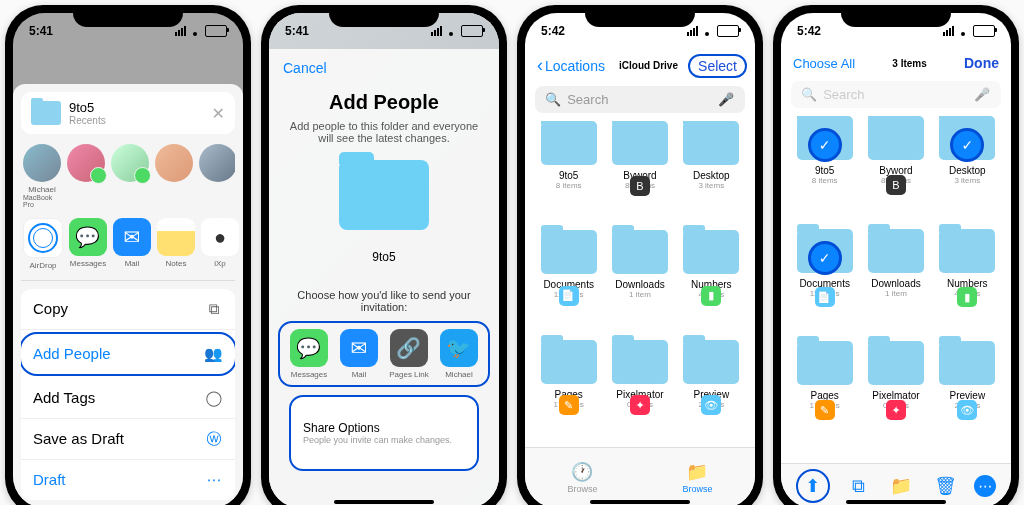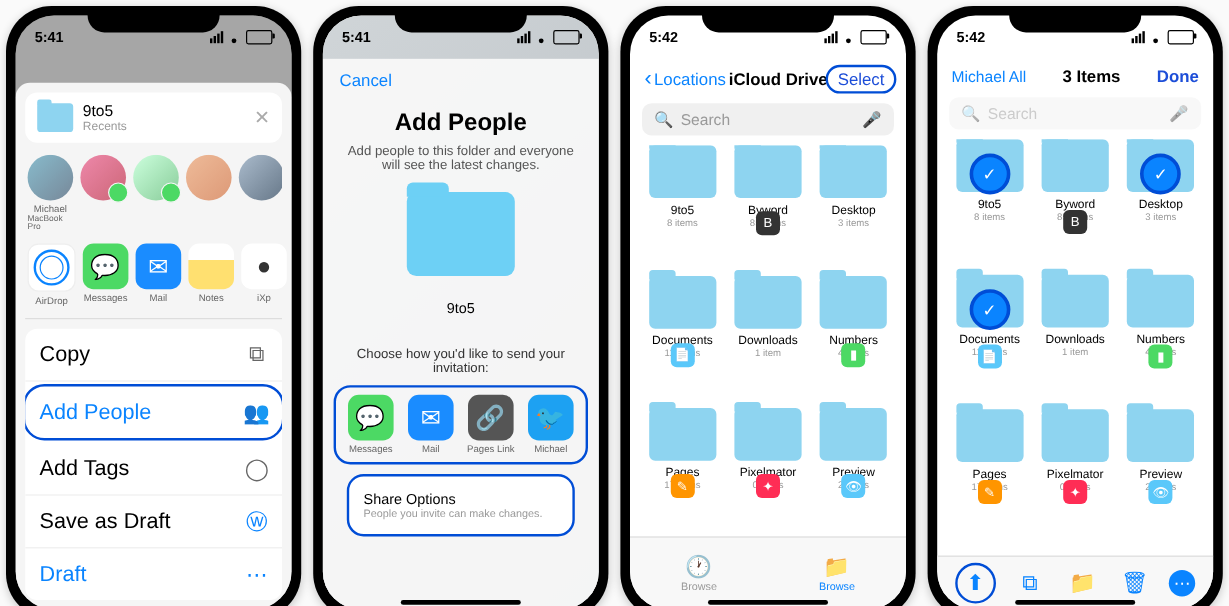--- a/index.html
+++ b/index.html
@@ -33,45 +33,45 @@
 .avatar{width:38px;height:38px;border-radius:50%;background:linear-gradient(135deg,#8bc,#789);margin-bottom:3px;position:relative}
 .av-badge{position:absolute;bottom:-2px;right:-2px;width:15px;height:15px;background:#4cd964;border-radius:50%;border:1.5px solid #f5f5f5}
 .apps-row{display:flex;gap:6px;padding:0 2px 10px;border-bottom:.5px solid #ddd;margin-bottom:8px}
 .app{display:flex;flex-direction:column;align-items:center;width:42px;font-size:8px;color:#666}
 .app-ic{width:38px;height:38px;border-radius:9px;margin-bottom:3px;display:flex;align-items:center;justify-content:center;font-size:20px;color:#fff}
 .airdrop{background:#fff;border:1px solid #eee}
 .airdrop-ring{width:26px;height:26px;border:2px solid #0a84ff;border-radius:50%;position:relative}
 .airdrop-ring:before{content:'';position:absolute;inset:3px;border:1.5px solid #0a84ff;border-radius:50%}
 .msg{background:#4cd964}.mail{background:#1a8cff}.notes{background:linear-gradient(#fff 35%,#ffe070 35%)}
 .actions{background:#fff;border-radius:10px;overflow:hidden}
-.act{display:flex;justify-content:space-between;align-items:center;padding:11px 12px;font-size:18px;border-bottom:.5px solid #eee}
+.act{display:flex;justify-content:space-between;align-items:flex-start;padding:11px 12px;font-size:15px;border-bottom:.5px solid #eee}
 .act:last-child{border:none}
 .act-ic{width:18px;height:18px;color:#666;display:flex;align-items:center;justify-content:center}
 .hl{border:2.5px solid #004dd6;border-radius:18px;margin:2px -2px}
 .blur-bg{position:absolute;inset:0;background:linear-gradient(135deg,#d0d5d8,#b5bbc0);filter:blur(.5px)}
 .modal{position:absolute;inset:36px 0 0 0;background:rgba(248,248,248,.95);display:flex;flex-direction:column}
 .modal-hdr{padding:10px 14px}
 .cancel{color:#0a84ff;font-size:14px}
 .modal-body{flex:1;display:flex;flex-direction:column;align-items:center;padding:0 20px;overflow:hidden}
 .modal-body h2{font-size:20px;margin:4px 0 6px;font-weight:600}
 .modal-body p{font-size:11px;color:#555;text-align:center;margin:0 0 16px}
 .big-folder{width:90px;height:70px;background:#6dd0f5;border-radius:8px;position:relative;margin-bottom:20px}
 .big-folder:before{content:'';position:absolute;top:-8px;left:0;width:35px;height:12px;background:#6dd0f5;border-radius:5px 5px 0 0}
 .fname{font-size:12px;margin-bottom:25px}
 .choose{font-size:11px;color:#333;text-align:center;margin-bottom:8px}
 .invite-apps{display:flex;gap:8px;justify-content:center;border:2.5px solid #004dd6;border-radius:14px;padding:6px 8px;margin:0 -4px 8px}
 .copy-link{background:#555}.tweetbot{background:#1da1f2}
-.share-opt{background:#fff;border:2.5px solid #004dd6;border-radius:14px;padding:12px 12px;width:100%;box-sizing:border-box;display:flex;flex-direction:column;margin-bottom:6px}
+.share-opt{background:#fff;border:2.5px solid #004dd6;border-radius:14px;padding:24px 12px;width:100%;box-sizing:border-box;display:flex;flex-direction:column;margin-bottom:6px}
 .share-opt .t{font-size:12px}
 .share-opt .s{font-size:9px;color:#999}
 
 
 .nav{display:flex;justify-content:space-between;align-items:center;padding:6px 12px;font-size:14px}
 .nav-l{color:#0a84ff;display:flex;align-items:center;gap:2px}
-.nav-c{font-weight:600;font-size:14px}
+.nav-c{font-weight:600;font-size:10px}
 .nav-r{color:#1d4ed8}
 .nav-r.hl2{border:2.5px solid #004dd6;border-radius:14px;padding:2px 8px;margin:-2px -4px}
 .search{margin:4px 10px 8px;background:rgba(0,0,0,.06);border-radius:8px;padding:6px 10px;display:flex;align-items:center;gap:6px;font-size:13px;color:#999}
 .mic{margin-left:auto}
 .grid{display:grid;grid-template-columns:repeat(3,1fr);gap:8px 4px;padding:0 10px;overflow-y:auto}
 .folder-item{display:flex;flex-direction:column;align-items:center;position:relative}
 .fi-ic{width:56px;height:44px;background:#8ed4f0;border-radius:5px;position:relative;margin-bottom:5px}
 .fi-ic:before{content:'';position:absolute;top:-5px;left:0;width:22px;height:8px;background:#8ed4f0;border-radius:3px 3px 0 0}
 .fi-badge{position:absolute;bottom:26px;left:50%;transform:translateX(-50%);width:20px;height:20px;border-radius:5px;display:flex;align-items:center;justify-content:center;font-size:11px;color:#fff}
 .b-dark{background:#333}.b-green{background:#4cd964}.b-orange{background:#ff9500}.b-pink{background:#ff2d55}.b-blue{background:#5ac8fa}
@@ -350,21 +350,21 @@
             <span class="bar"></span>
             <span class="bar"></span>
             <span class="bar"></span>
             <span class="bar"></span>
           </span>
           <span class="wifi"></span>
           <span class="batt"><span class="batt-fill"></span></span>
         </span>
       </div>
 <div class="nav">
-  <span class="nav-l" style="font-size:13px">Michael All</span>
+  <span class="nav-l" style="font-size:13px">Choose All</span>
   <span class="nav-c">3 Items</span>
   <span class="nav-r" style="font-weight:600">Done</span>
 </div>
 <div class="search" style="opacity:.5">
         <span>🔍</span>
         <span>Search</span>
         <span class="mic">🎤</span>
       </div>
 <div class="grid" id="grid4" style="height:330px">
         <div class="folder-item">

